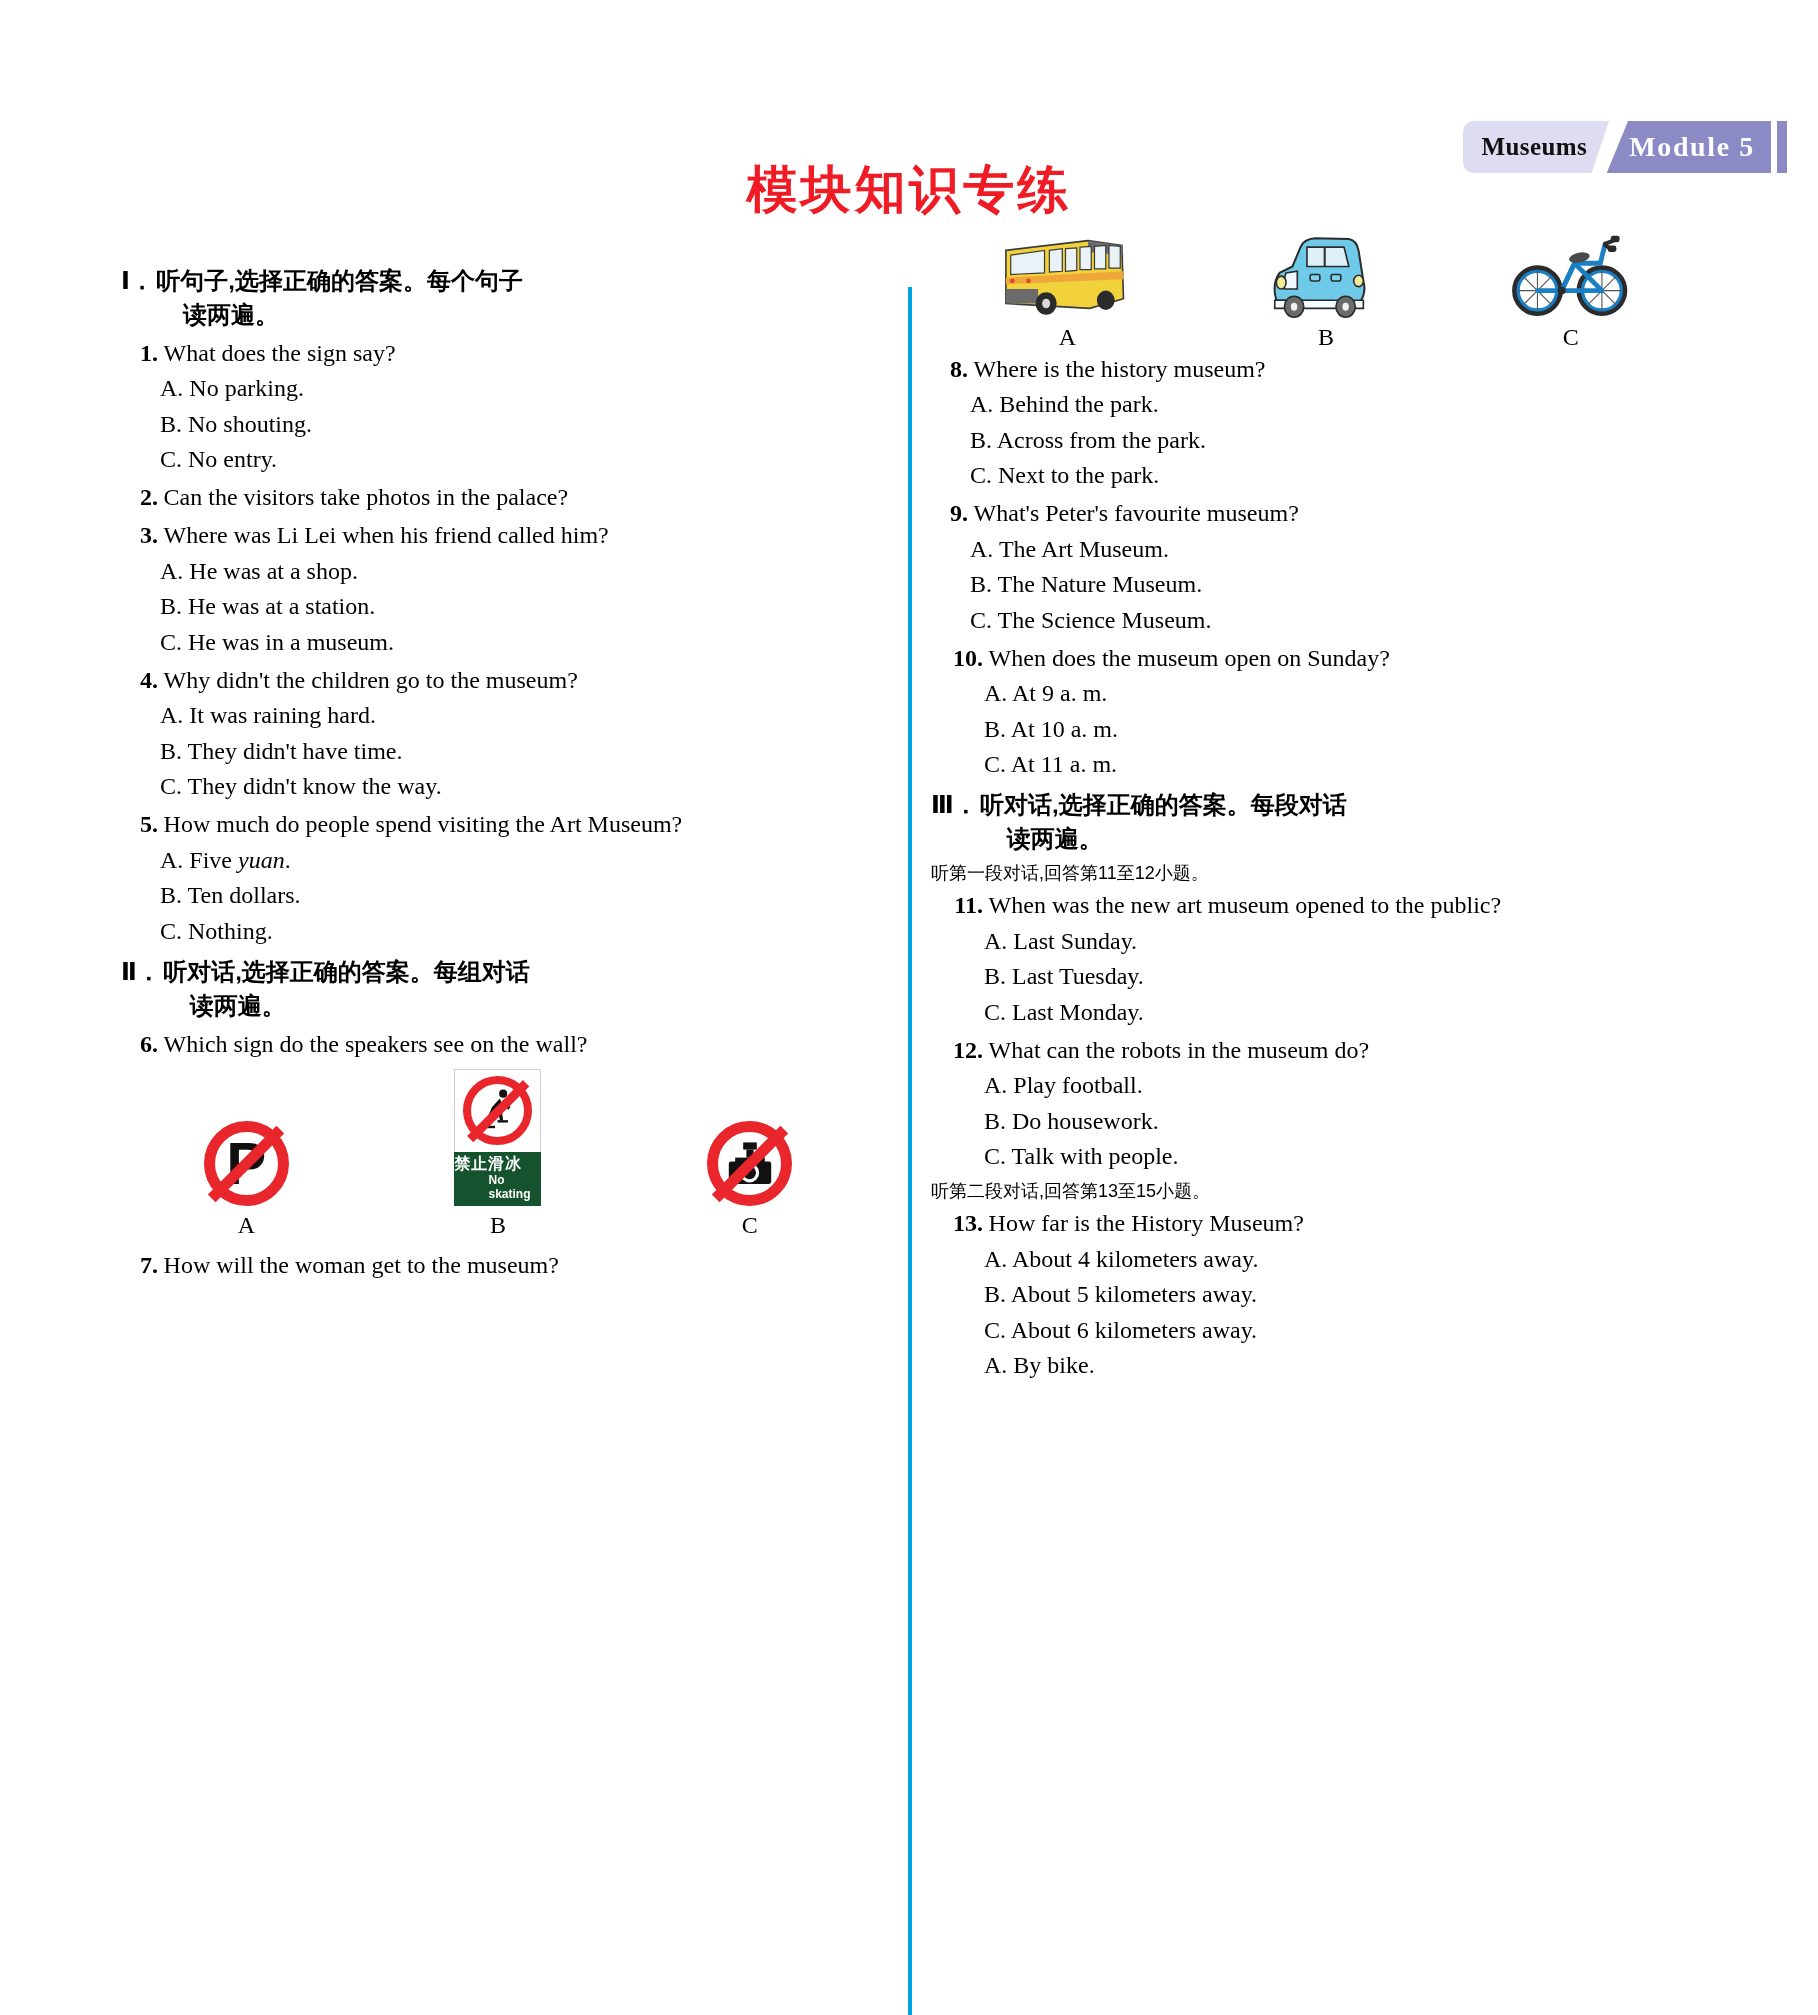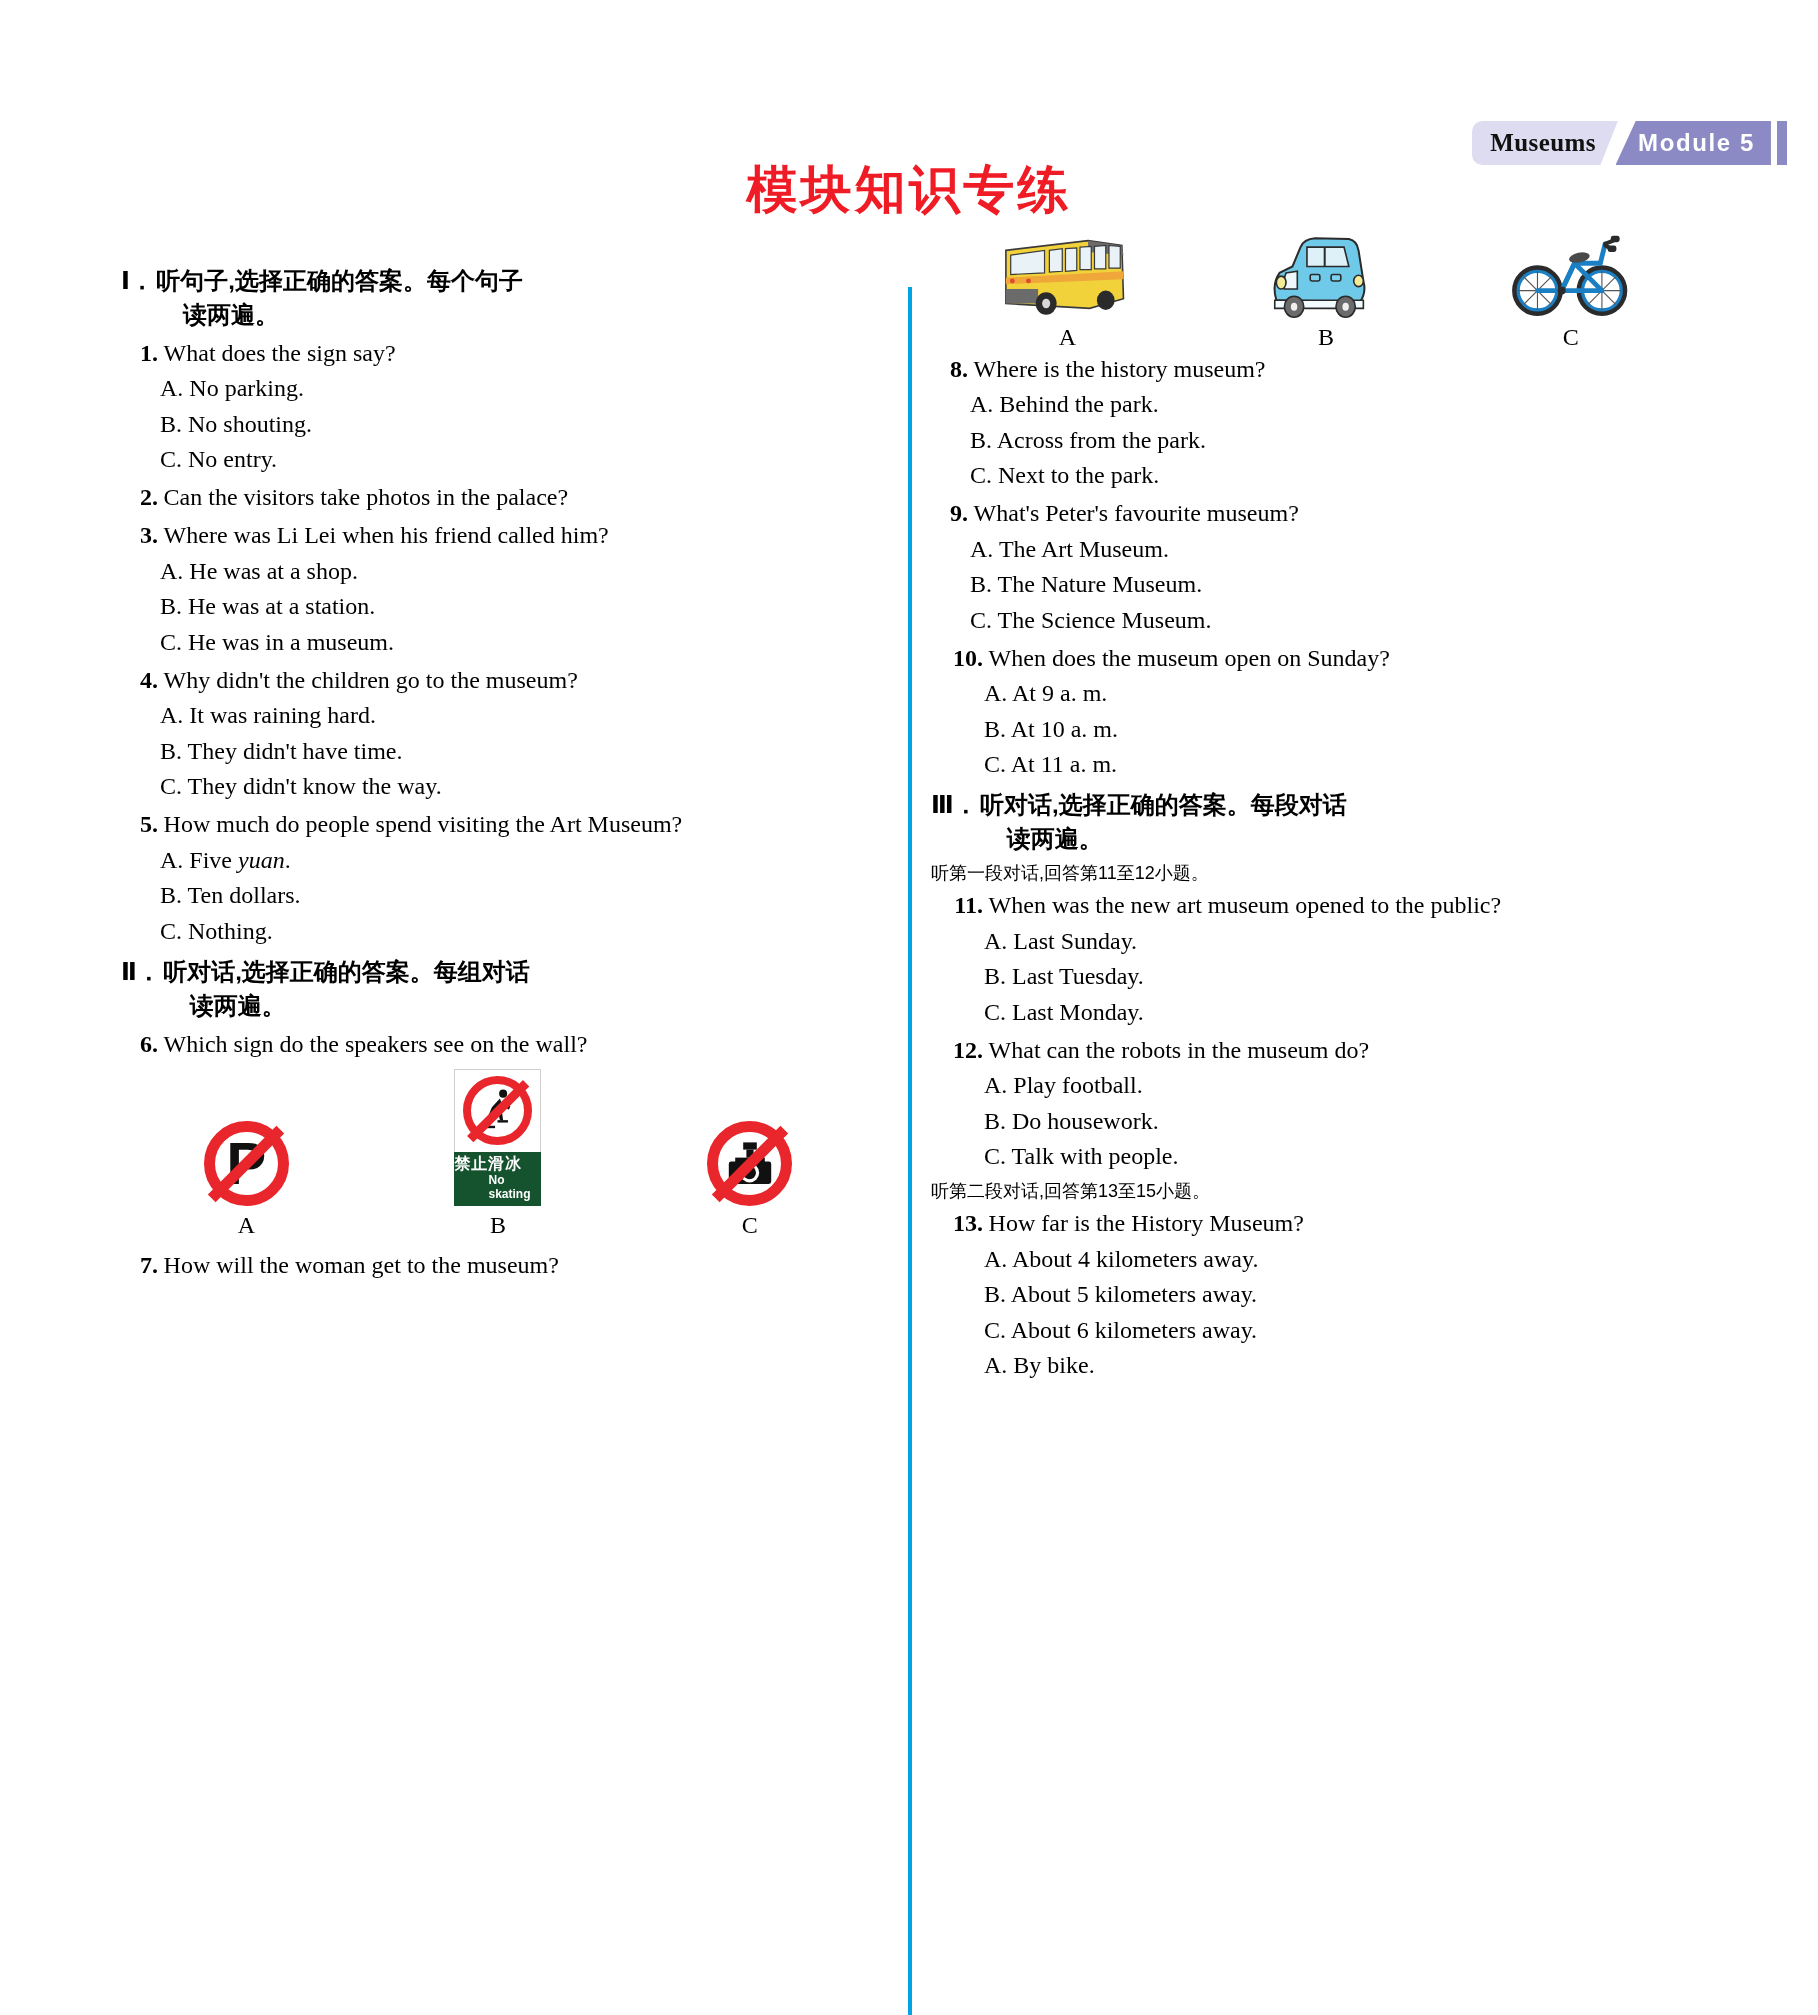--- a/index.html
+++ b/index.html
@@ -1,35 +1,35 @@
 <!DOCTYPE html>
 <html style="font-size:6.4px"><head>
 <meta charset="utf-8">
 <style>
   html,body{margin:0;padding:0;background:#fff;}
   body{
     width:1818px;height:2532px;position:relative;
     font-family:"Liberation Serif","DejaVu Serif",serif;
     color:#000;overflow:hidden;
   }
-  .tab-wrap{position:absolute;right:31px;top:121px;display:flex;align-items:stretch;height:44px;}
+  .tab-wrap{position:absolute;right:31px;top:121px;display:flex;align-items:stretch;height:52px;}
   .tab-museums{
     background:#dedcf0;color:#111;
     font-family:"Liberation Serif","DejaVu Serif",serif;
     font-weight:700;font-size:25px;letter-spacing:0.4px;
     display:flex;align-items:center;justify-content:center;
     padding:0 22px 0 18.5px;
     border-radius:10.5px 0 0 10.5px;
     clip-path:polygon(0 0,100% 0,88% 100%,0 100%);
     margin-right:-2.4px;
   }
   .tab-module{
     background:#8b8ac4;color:#fff;
-    font-family:Liberation Sans, sans-serif;
-    font-weight:700;font-size:24px;letter-spacing:1.6px;
+    font-family:Liberation Serif, serif;
+    font-weight:700;font-size:28px;letter-spacing:1.6px;
     display:flex;align-items:center;justify-content:center;
     padding:0 16px 0 22.6px;
     clip-path:polygon(13% 0,100% 0,100% 100%,0 100%);
   }
   .tab-edge{background:#8b8ac4;width:10.5px;margin-left:5.6px;}
 
   
   #page-title{
     position:absolute;top:156px;left:0;width:100%;
     text-align:center;

